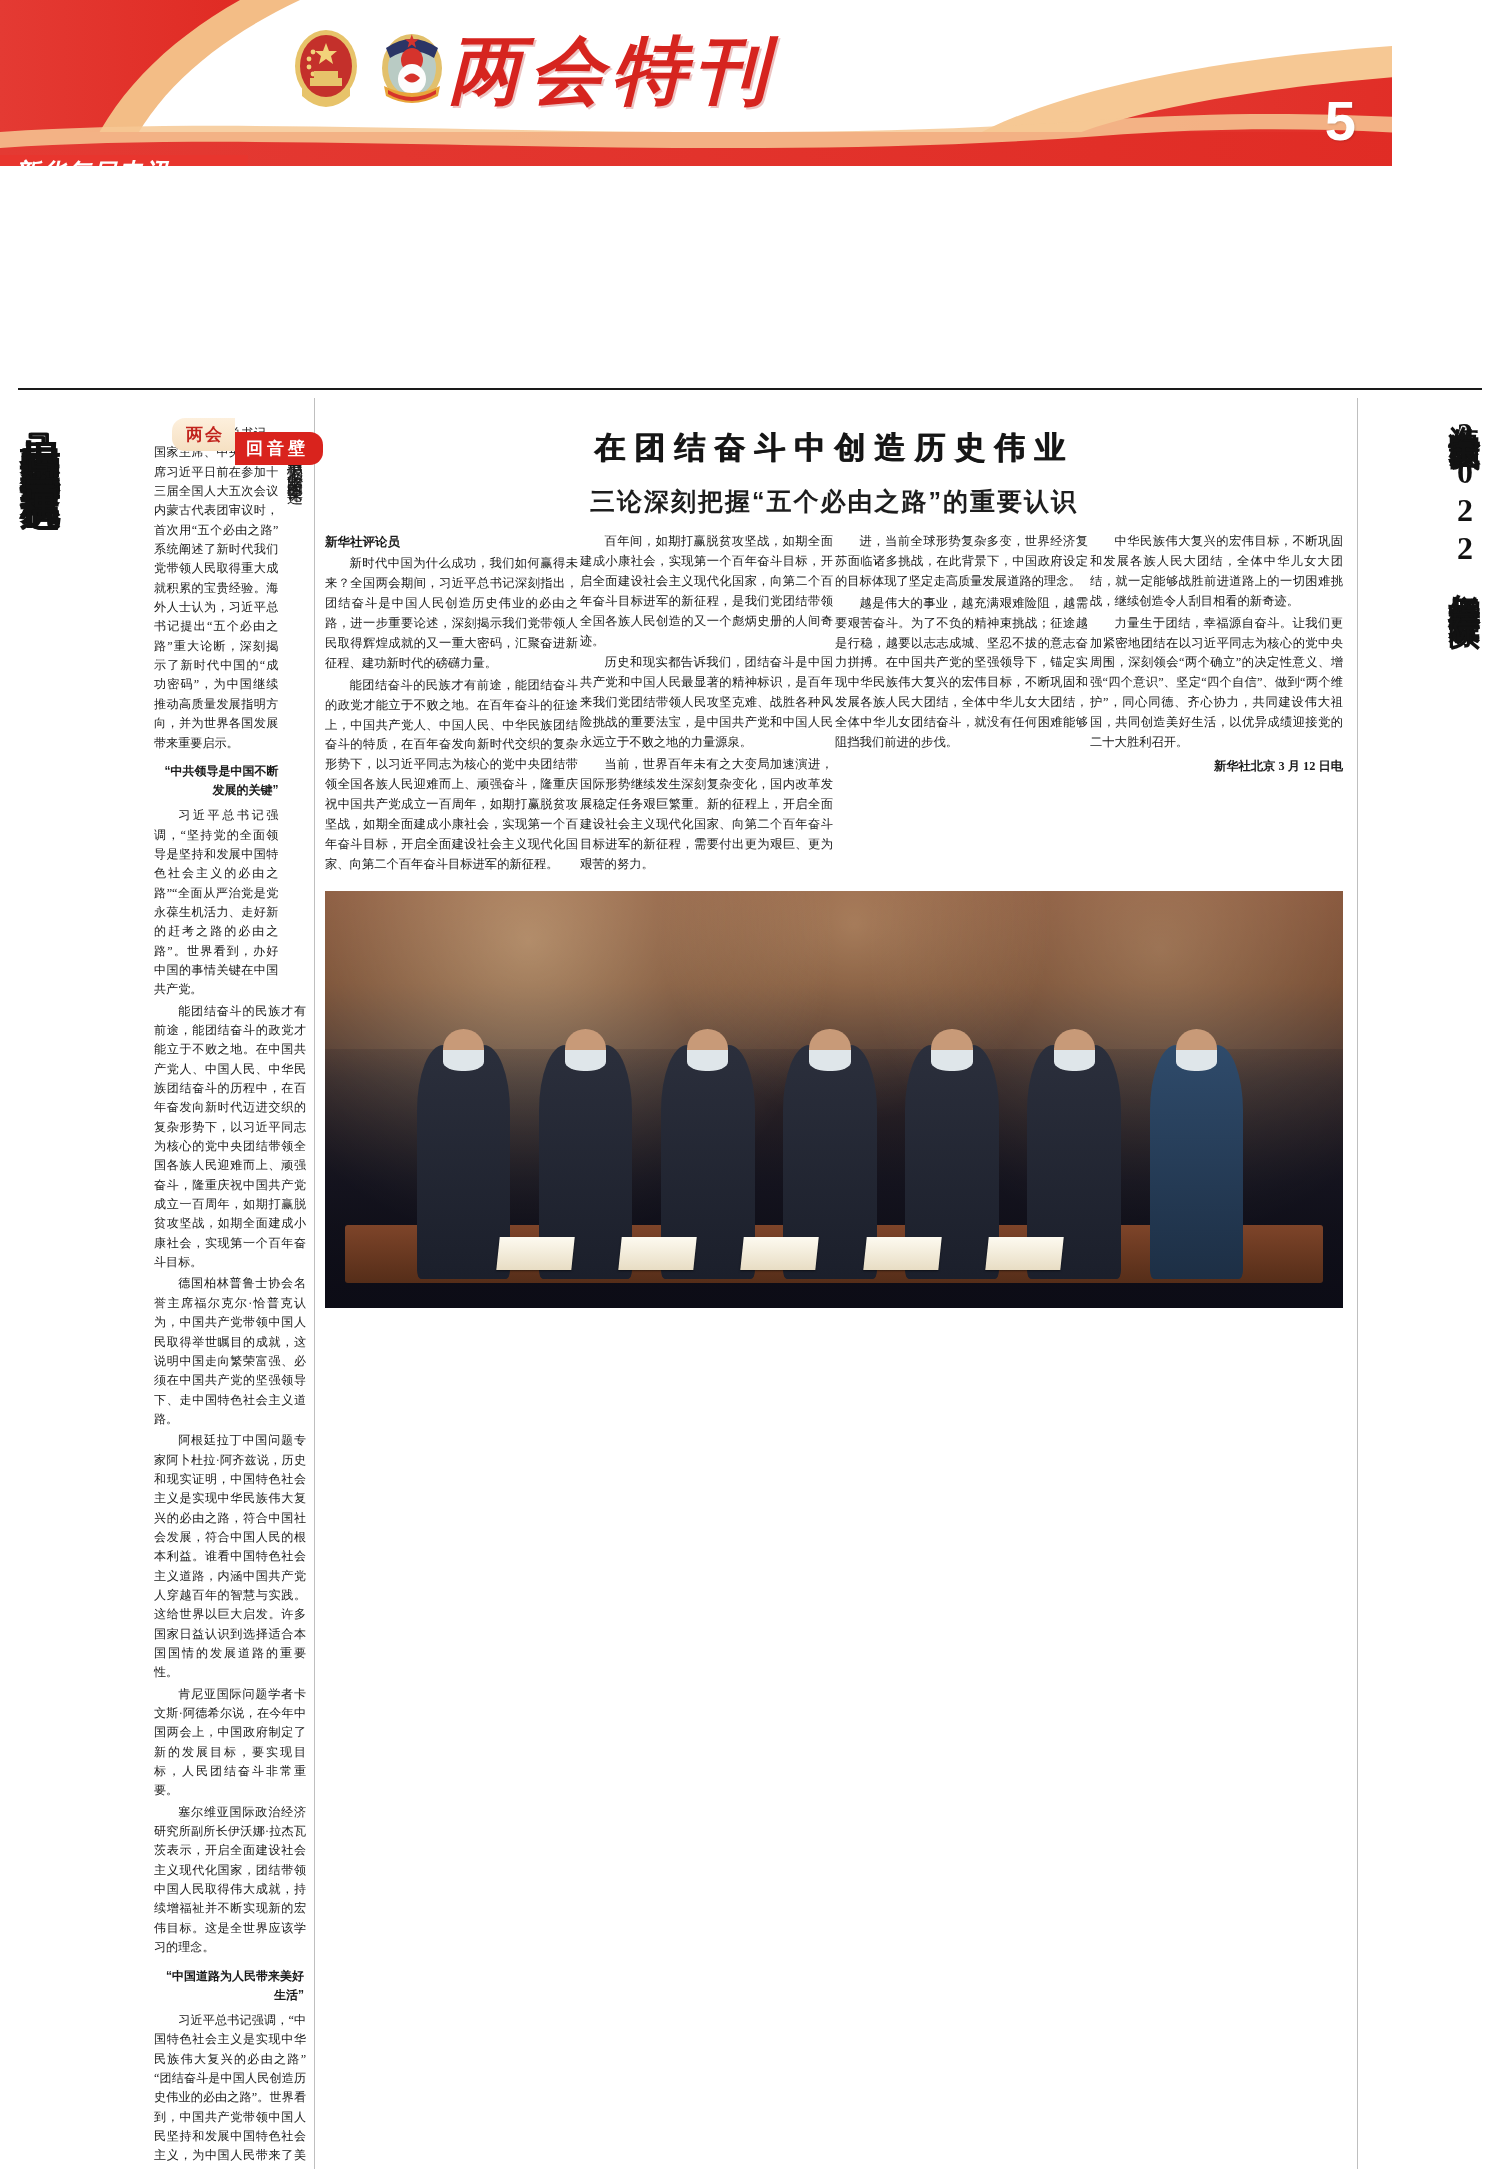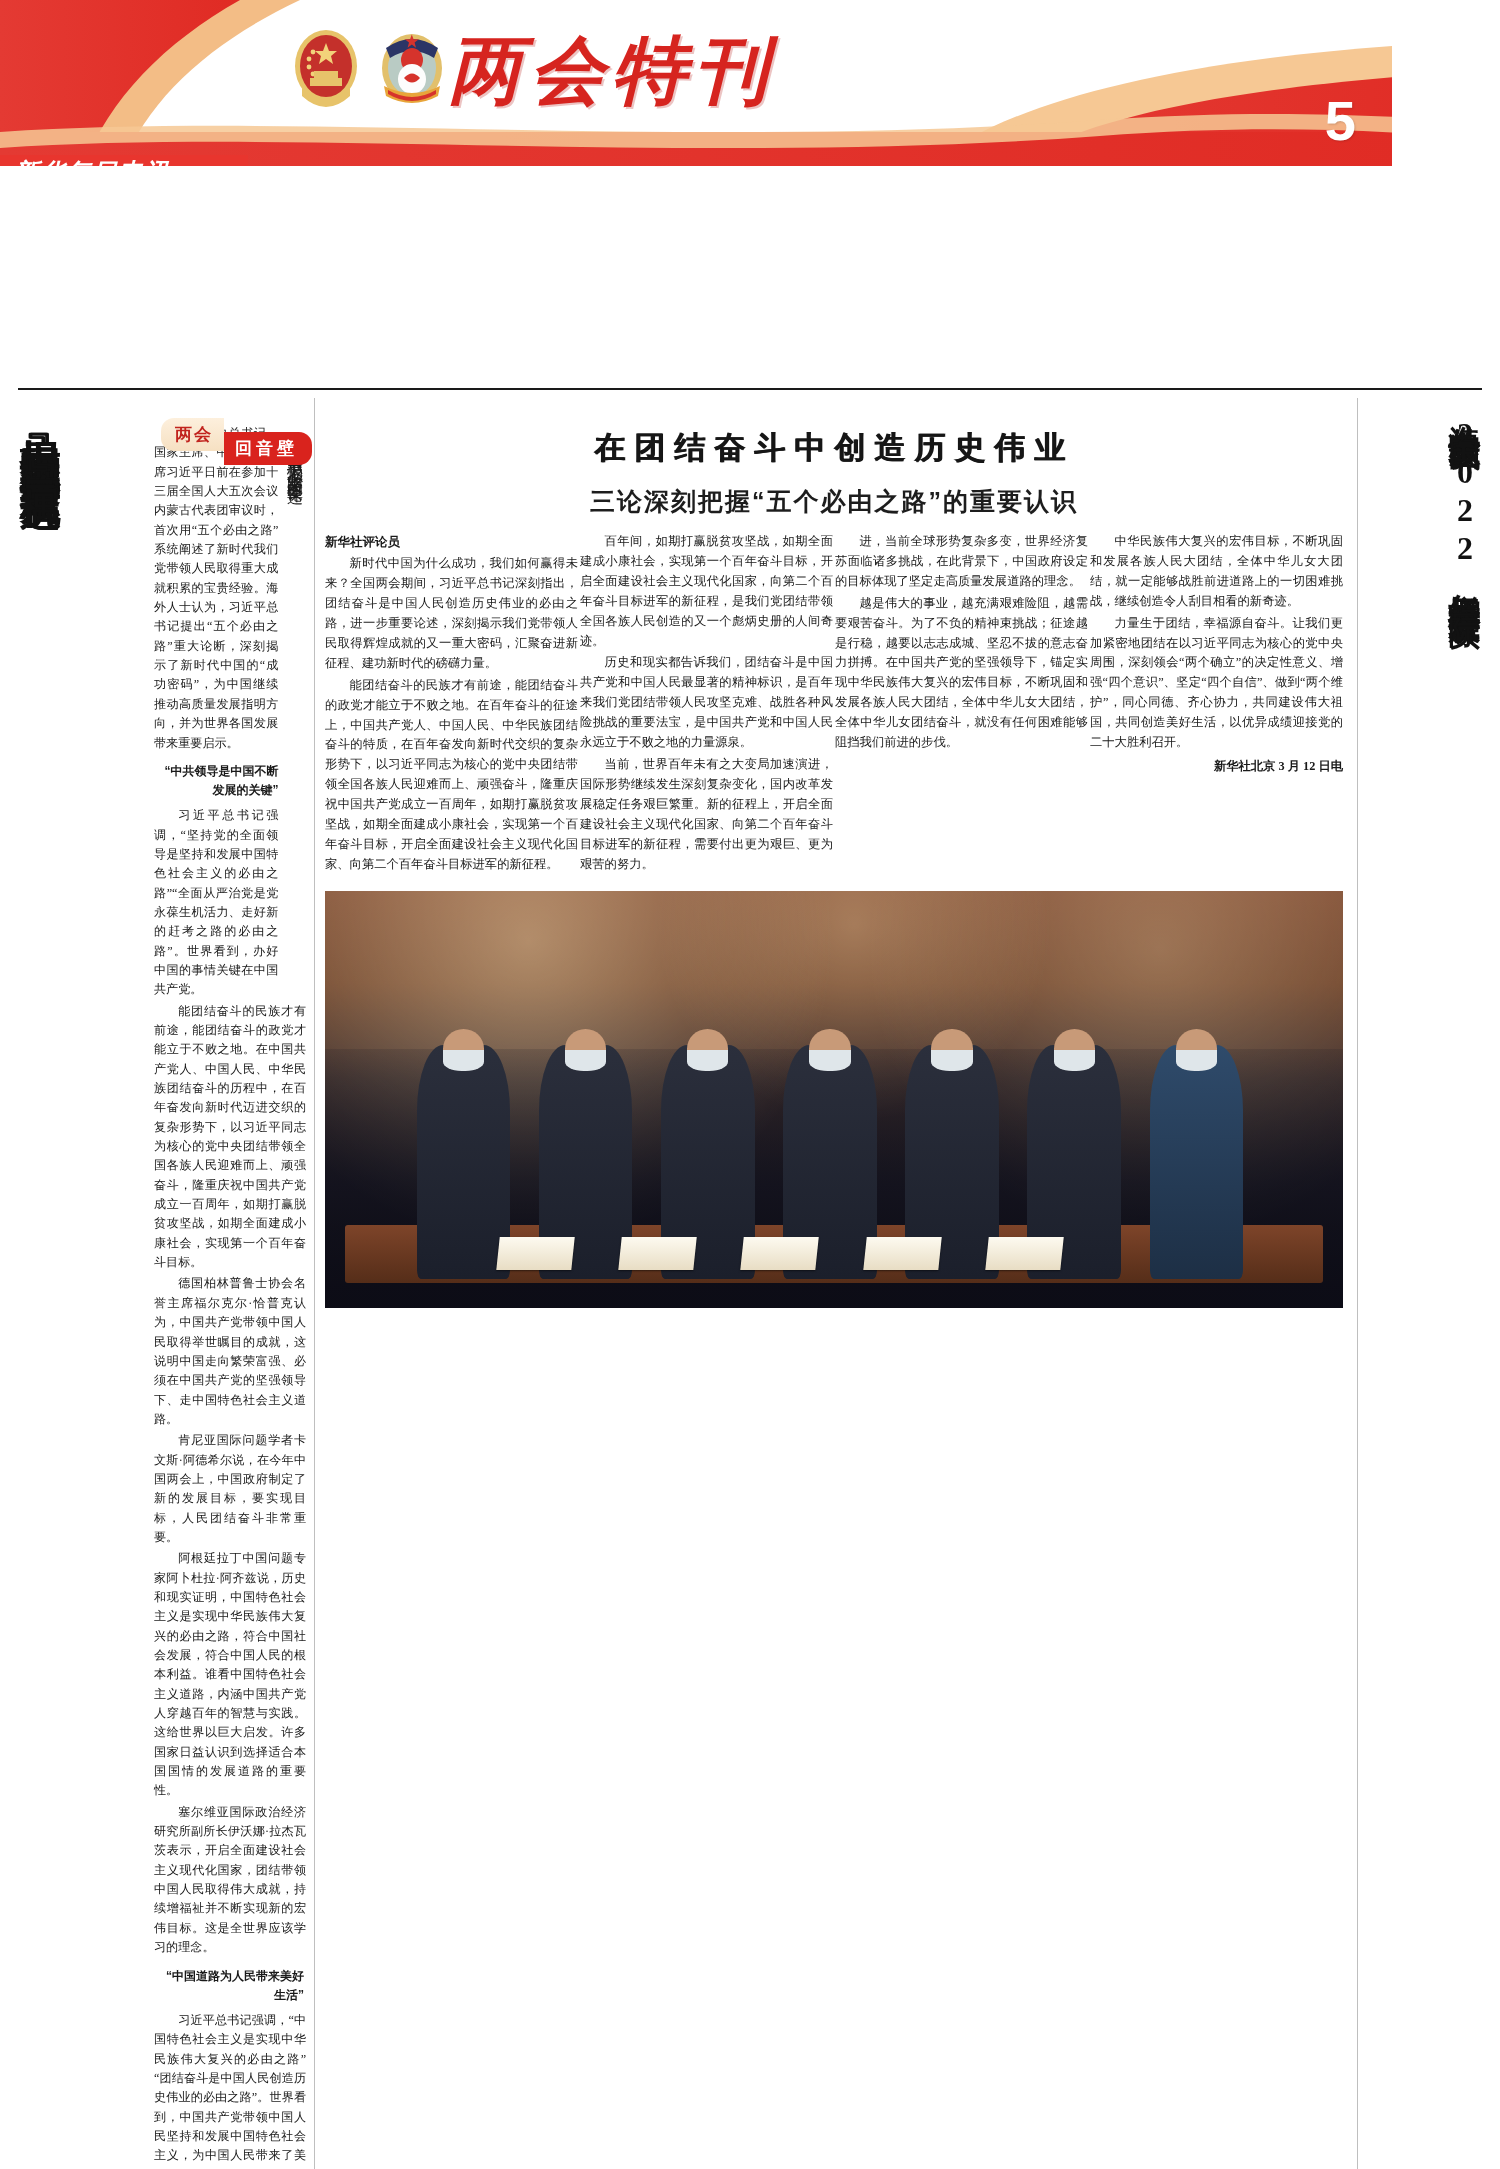--- a/index.html
+++ b/index.html
@@ -249,22 +249,22 @@
 
       <div class="col-a">
         <div style="height:26px"></div>
         <div class="v-sub" style="float:right;height:560px;font-size:16px;margin:0 0 0 6px;">海外人士高度评价习近平总书记『五个必由之路』的重要论述</div>
         <div class="col-text">
           <p>中共中央总书记、国家主席、中央军委主席习近平日前在参加十三届全国人大五次会议内蒙古代表团审议时，首次用“五个必由之路”系统阐述了新时代我们党带领人民取得重大成就积累的宝贵经验。海外人士认为，习近平总书记提出“五个必由之路”重大论断，深刻揭示了新时代中国的“成功密码”，为中国继续推动高质量发展指明方向，并为世界各国发展带来重要启示。</p>
           <div class="sub-head">“中共领导是中国不断发展的关键”</div>
           <p>习近平总书记强调，“坚持党的全面领导是坚持和发展中国特色社会主义的必由之路”“全面从严治党是党永葆生机活力、走好新的赶考之路的必由之路”。世界看到，办好中国的事情关键在中国共产党。</p>
           <p>能团结奋斗的民族才有前途，能团结奋斗的政党才能立于不败之地。在中国共产党人、中国人民、中华民族团结奋斗的历程中，在百年奋发向新时代迈进交织的复杂形势下，以习近平同志为核心的党中央团结带领全国各族人民迎难而上、顽强奋斗，隆重庆祝中国共产党成立一百周年，如期打赢脱贫攻坚战，如期全面建成小康社会，实现第一个百年奋斗目标。</p>
           <p>德国柏林普鲁士协会名誉主席福尔克尔·恰普克认为，中国共产党带领中国人民取得举世瞩目的成就，这说明中国走向繁荣富强、必须在中国共产党的坚强领导下、走中国特色社会主义道路。</p>
+          <p>阿根廷拉丁中国问题专家阿卜杜拉·阿齐兹说，历史和现实证明，中国特色社会主义是实现中华民族伟大复兴的必由之路，符合中国社会发展，符合中国人民的根本利益。谁看中国特色社会主义道路，内涵中国共产党人穿越百年的智慧与实践。这给世界以巨大启发。许多国家日益认识到选择适合本国国情的发展道路的重要性。</p>
           <p>肯尼亚国际问题学者卡文斯·阿德希尔说，在今年中国两会上，中国政府制定了新的发展目标，要实现目标，人民团结奋斗非常重要。</p>
-          <p>阿根廷拉丁中国问题专家阿卜杜拉·阿齐兹说，历史和现实证明，中国特色社会主义是实现中华民族伟大复兴的必由之路，符合中国社会发展，符合中国人民的根本利益。谁看中国特色社会主义道路，内涵中国共产党人穿越百年的智慧与实践。这给世界以巨大启发。许多国家日益认识到选择适合本国国情的发展道路的重要性。</p>
           <p>塞尔维亚国际政治经济研究所副所长伊沃娜·拉杰瓦茨表示，开启全面建设社会主义现代化国家，团结带领中国人民取得伟大成就，持续增福祉并不断实现新的宏伟目标。这是全世界应该学习的理念。</p>
           <div class="sub-head">“中国道路为人民带来美好生活”</div>
           <p>习近平总书记强调，“中国特色社会主义是实现中华民族伟大复兴的必由之路”“团结奋斗是中国人民创造历史伟业的必由之路”。世界看到，中国共产党带领中国人民坚持和发展中国特色社会主义，为中国人民带来了美好生活，也拓展了发展中国家走向现代化的途径。</p>
 
         </div>
       </div>
 
       <div class="mainblock">
         <div class="h1">在团结奋斗中创造历史伟业</div>
         <div class="h2">三论深刻把握“五个必由之路”的重要认识</div>
@@ -331,17 +331,17 @@
         </div>
       </div>
 
       <div class="vhead-right">
         <div class="vr-main">海外专家认为我国2022年增长目标符合经济发展实际</div>
       </div>
     </div>
 
   </div>
 
-  <div class="badge-wrap" style="left:161px;top:238px;">
+  <div class="badge-wrap" style="left:172px;top:238px;">
     <span class="badge-l">两会</span>
     <span class="badge-r">回音壁</span>
   </div>
 </div>
 
 </body></html>

